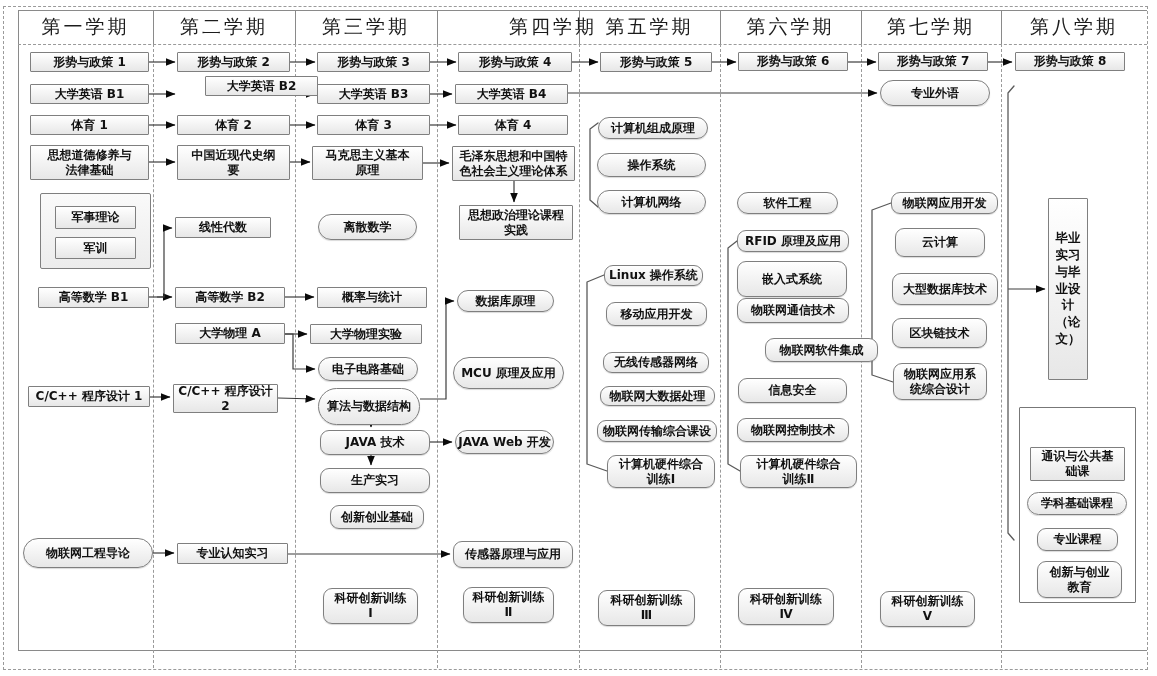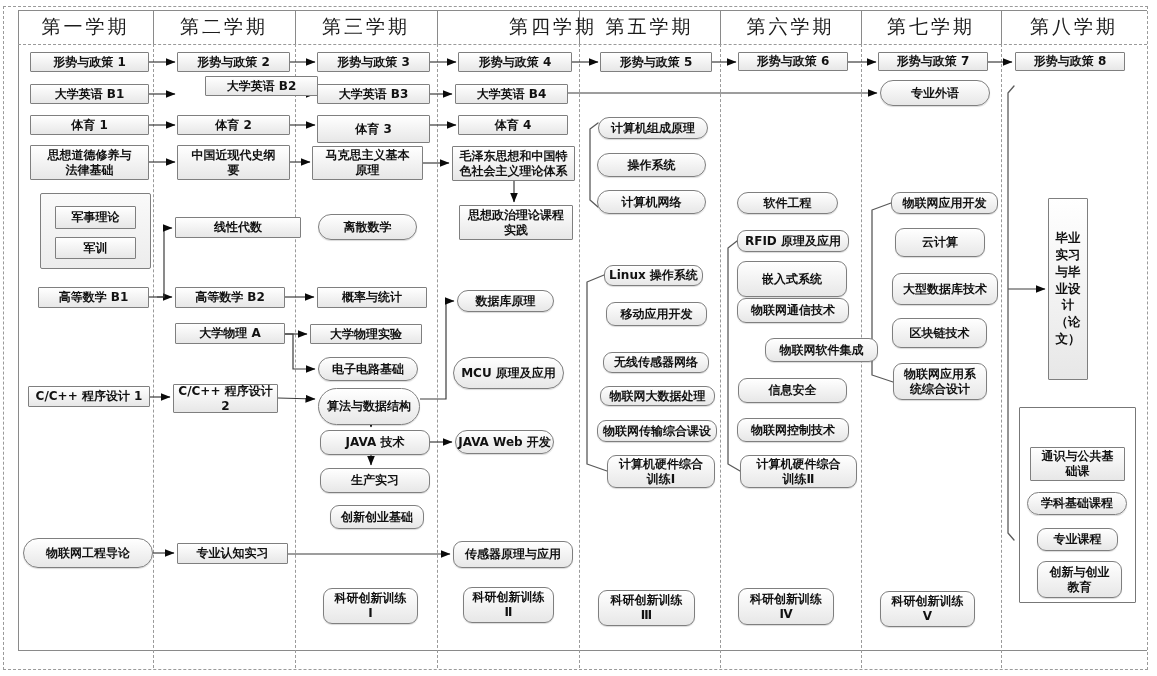--- a/index.html
+++ b/index.html
@@ -117,29 +117,29 @@
       <div class="node rect" style="left: 55px; top: 206px; width: 81px; height: 23px;">军事理论</div>
       <div class="node rect" style="left: 55px; top: 237px; width: 81px; height: 22px;">军训</div>
       <div class="node rect" style="left: 38px; top: 287px; width: 111px; height: 21px;">高等数学 B1</div>
       <div class="node rect" style="left: 28px; top: 386px; width: 122px; height: 21px;">C/C++  程序设计 1</div>
       <div class="node stadium" style="left: 23px; top: 538px; width: 130px; height: 30px;">物联网工程导论</div>
       <div class="node rect" style="left: 177px; top: 52px; width: 113px; height: 20px;">形势与政策 2</div>
       <div class="node rect" style="left: 177px; top: 76px; width: 113px; height: 20px; margin-left: 28px;">大学英语 B2</div>
       <div class="node rect" style="left: 177px; top: 115px; width: 113px; height: 20px;">体育 2</div>
       <div class="node rect" style="left: 177px; top: 145px; width: 113px; height: 35px;">中国近现代史纲
 要</div>
-      <div class="node rect" style="left: 175px; top: 217px; width: 126px; height: 21px;">线性代数</div>
+      <div class="node rect" style="left: 175px; top: 217px; width: 96px; height: 21px;">线性代数</div>
       <div class="node rect" style="left: 175px; top: 287px; width: 110px; height: 21px;">高等数学 B2</div>
       <div class="node rect" style="left: 175px; top: 323px; width: 110px; height: 21px;">大学物理 A</div>
       <div class="node rect" style="left: 173px; top: 384px; width: 105px; height: 29px;">C/C++ 程序设计
 2</div>
       <div class="node rect" style="left: 177px; top: 543px; width: 111px; height: 21px;">专业认知实习</div>
       <div class="node rect" style="left: 317px; top: 52px; width: 113px; height: 20px;">形势与政策 3</div>
       <div class="node rect" style="left: 317px; top: 84px; width: 113px; height: 20px;">大学英语 B3</div>
-      <div class="node rect" style="left: 317px; top: 115px; width: 113px; height: 28px;">体育 3</div>
+      <div class="node rect" style="left: 317px; top: 115px; width: 113px; height: 20px;">体育 3</div>
       <div class="node rect" style="left: 312px; top: 146px; width: 111px; height: 34px;">马克思主义基本
 原理</div>
       <div class="node stadium" style="left: 318px; top: 214px; width: 99px; height: 26px;">离散数学</div>
       <div class="node rect" style="left: 317px; top: 287px; width: 110px; height: 21px;">概率与统计</div>
       <div class="node rect" style="left: 310px; top: 324px; width: 112px; height: 20px;">大学物理实验</div>
       <div class="node stadium" style="left: 318px; top: 357px; width: 100px; height: 24px;">电子电路基础</div>
       <div class="node stadium" style="left: 318px; top: 388px; width: 102px; height: 37px;">算法与数据结构</div>
       <div class="node round" style="left: 320px; top: 430px; width: 110px; height: 25px;">JAVA 技术</div>
       <div class="node round" style="left: 320px; top: 468px; width: 110px; height: 25px;">生产实习</div>
       <div class="node round" style="left: 330px; top: 505px; width: 94px; height: 24px;">创新创业基础</div>

